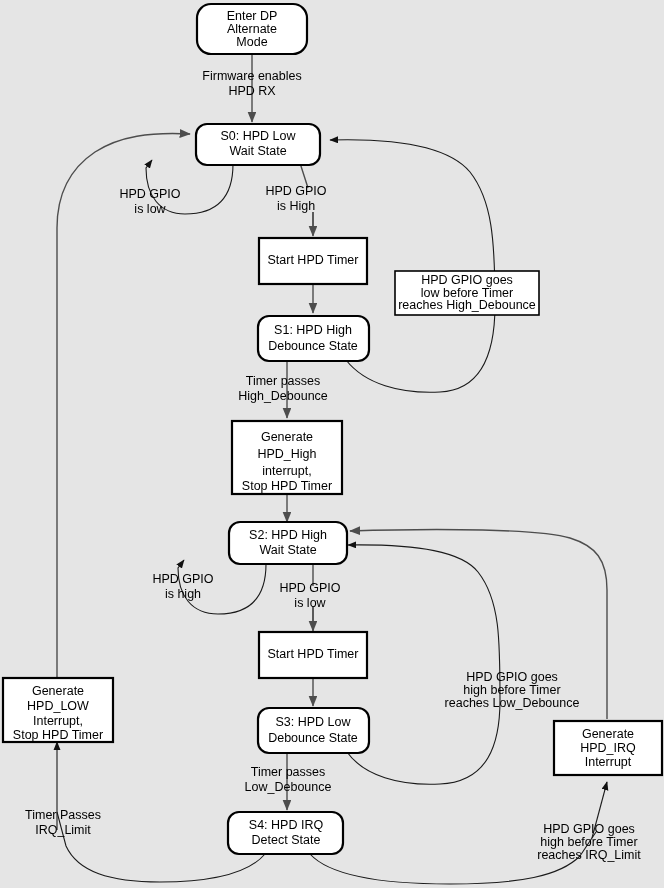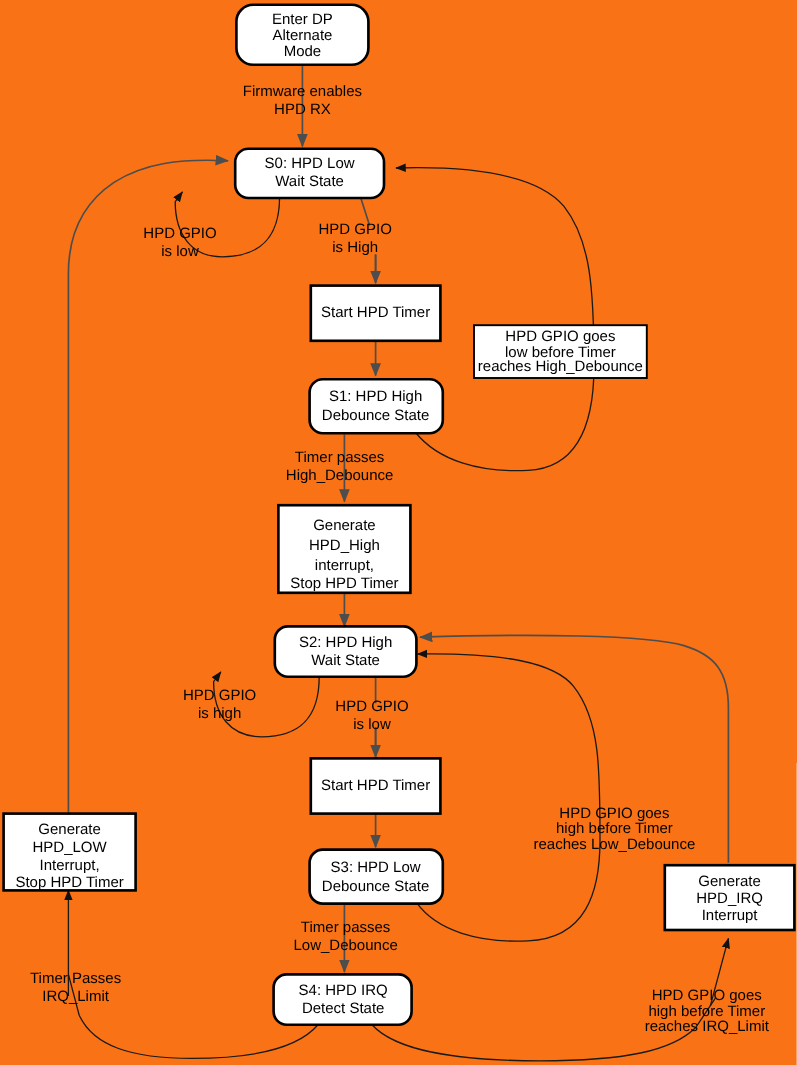--- a/index.html
+++ b/index.html
@@ -4,21 +4,21 @@
 <style>
   html, body {
     margin: 0;
     padding: 0;
     background: #ffffff;
   }
   #diagram-root {
     position: relative;
     width: 664px;
     height: 888px;
-    background: #f97316;
+    background: #e5e5e5;
     font-family: "Liberation Sans", sans-serif;
     overflow: hidden;
   }
   svg#flow {
     position: absolute;
     left: 0;
     top: 0;
     width: 664px;
     height: 888px;
   }

